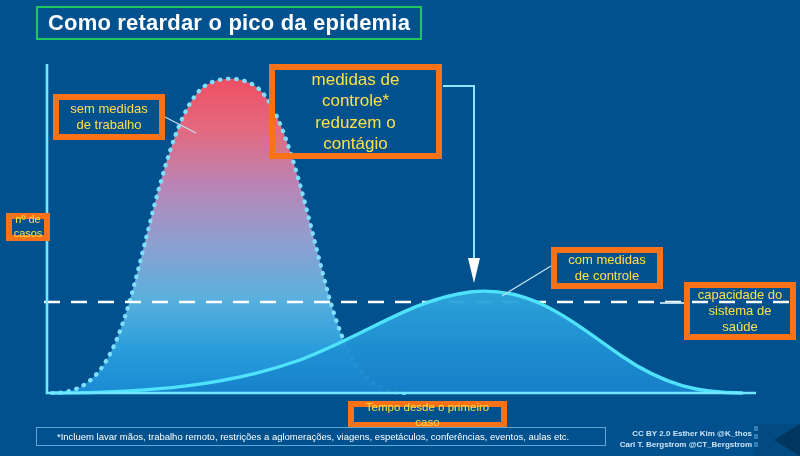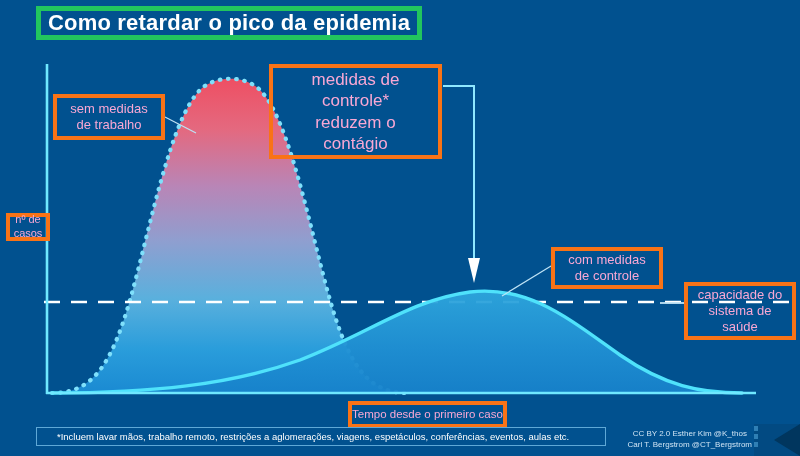--- a/index.html
+++ b/index.html
@@ -17,21 +17,21 @@
     -webkit-font-smoothing: antialiased;
   }
 
   
   #title-box {
     position: absolute;
     left: 36px;
     top: 6px;
     width: 386px;
     height: 34px;
-    border: 5px solid #22c55e;
+    border: 2px solid #22c55e;
     box-sizing: border-box;
     display: flex;
     align-items: center;
     justify-content: center;
   }
   #title-text {
     color: #ffffff;
     font-size: 22px;
     font-weight: bold;
     letter-spacing: 0.2px;
@@ -43,23 +43,23 @@
     position: absolute;
     left: 0;
     top: 0;
     width: 800px;
     height: 456px;
   }
 
   
   .callout {
     position: absolute;
-    border: 4px solid #f97316;
+    border: 6px solid #f97316;
     box-sizing: border-box;
-    color: #f9a8d4;
+    color: #fde047;
     display: flex;
     align-items: center;
     justify-content: center;
     text-align: center;
     line-height: 1.25;
   }
 
   #callout-sem {
     left: 53px;
     top: 94px;
@@ -116,24 +116,24 @@
     align-items: center;
     padding-left: 20px;
     color: #ffffff;
     font-size: 9.5px;
     white-space: nowrap;
   }
   #credit {
     position: absolute;
     right: 48px;
     top: 429px;
-    text-align: center;
+    text-align: right;
     color: #cfe4f4;
     font-size: 8px;
-    font-weight: normal;
+    font-weight: bold;
     line-height: 1.35;
   }
   #credit div { white-space: nowrap; }
 
   #corner-logo {
     position: absolute;
     right: 0;
     bottom: 0;
     width: 46px;
     height: 32px;

